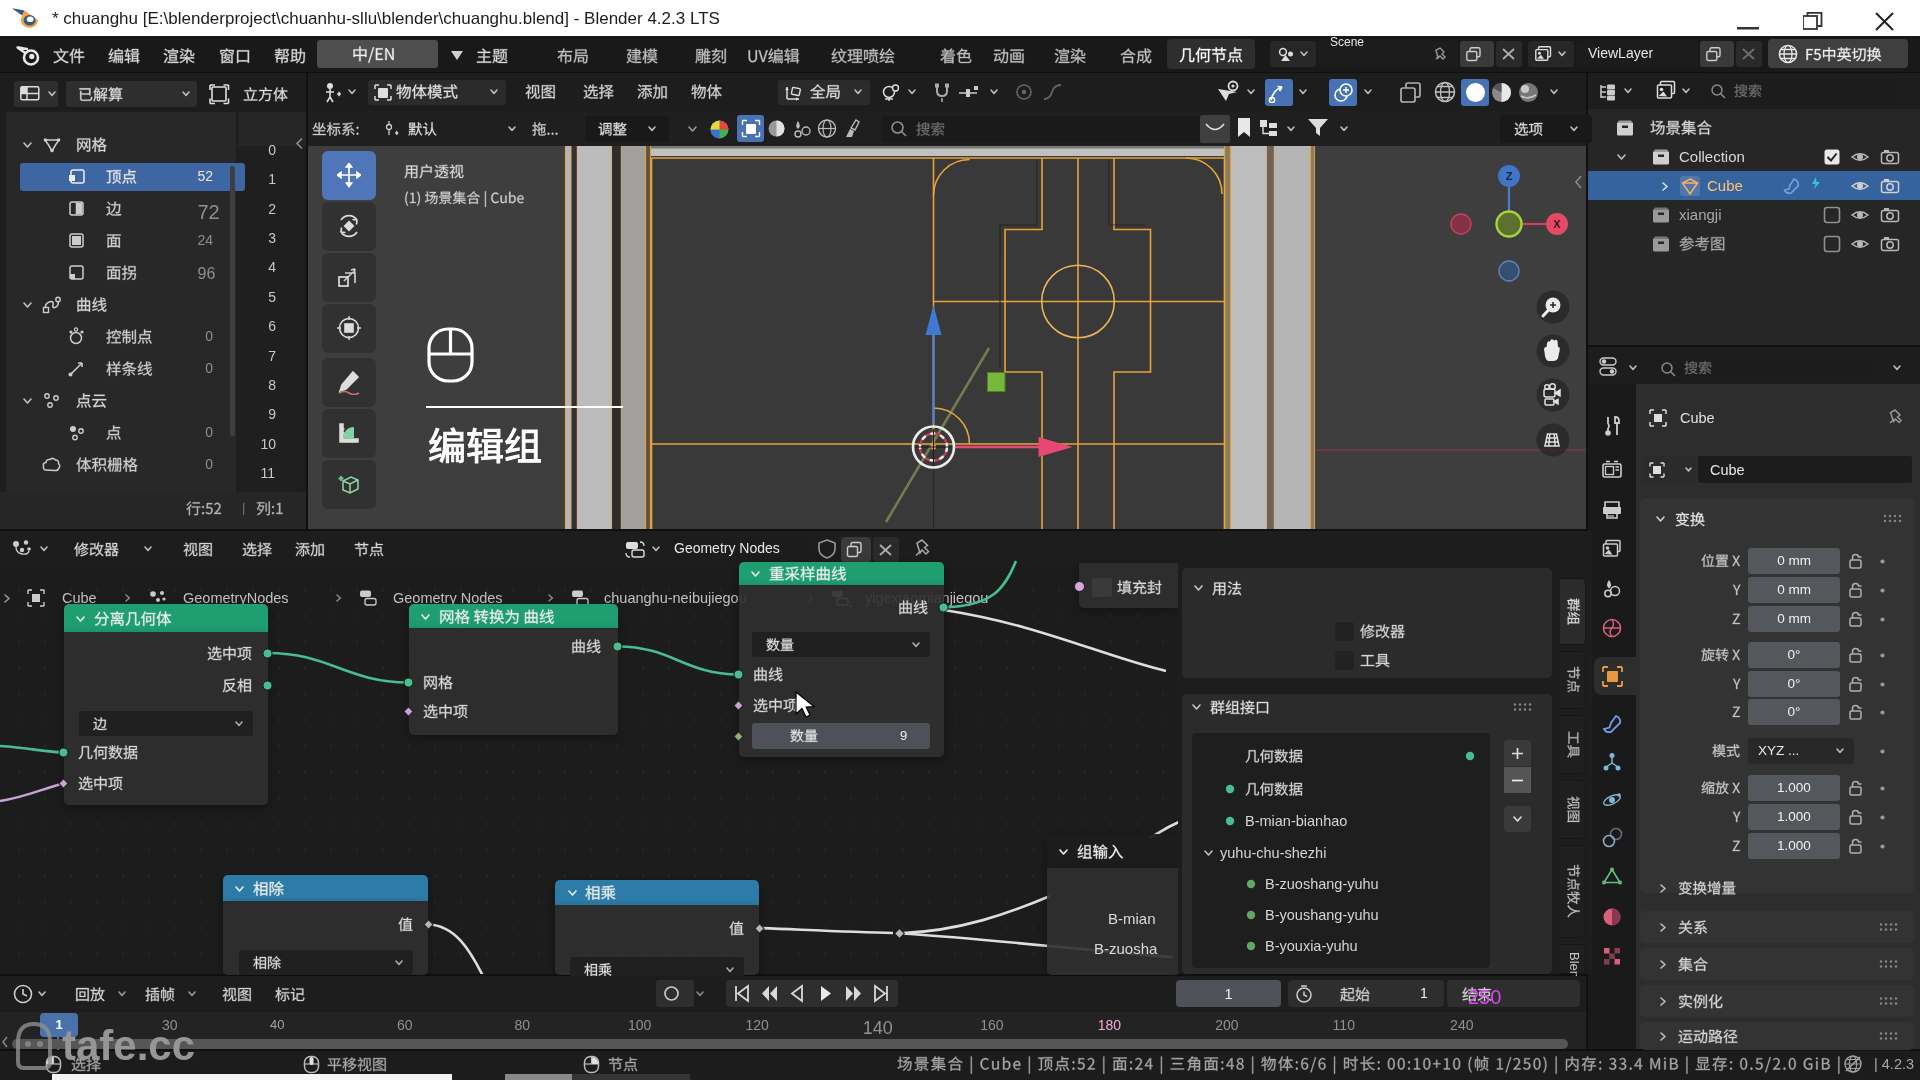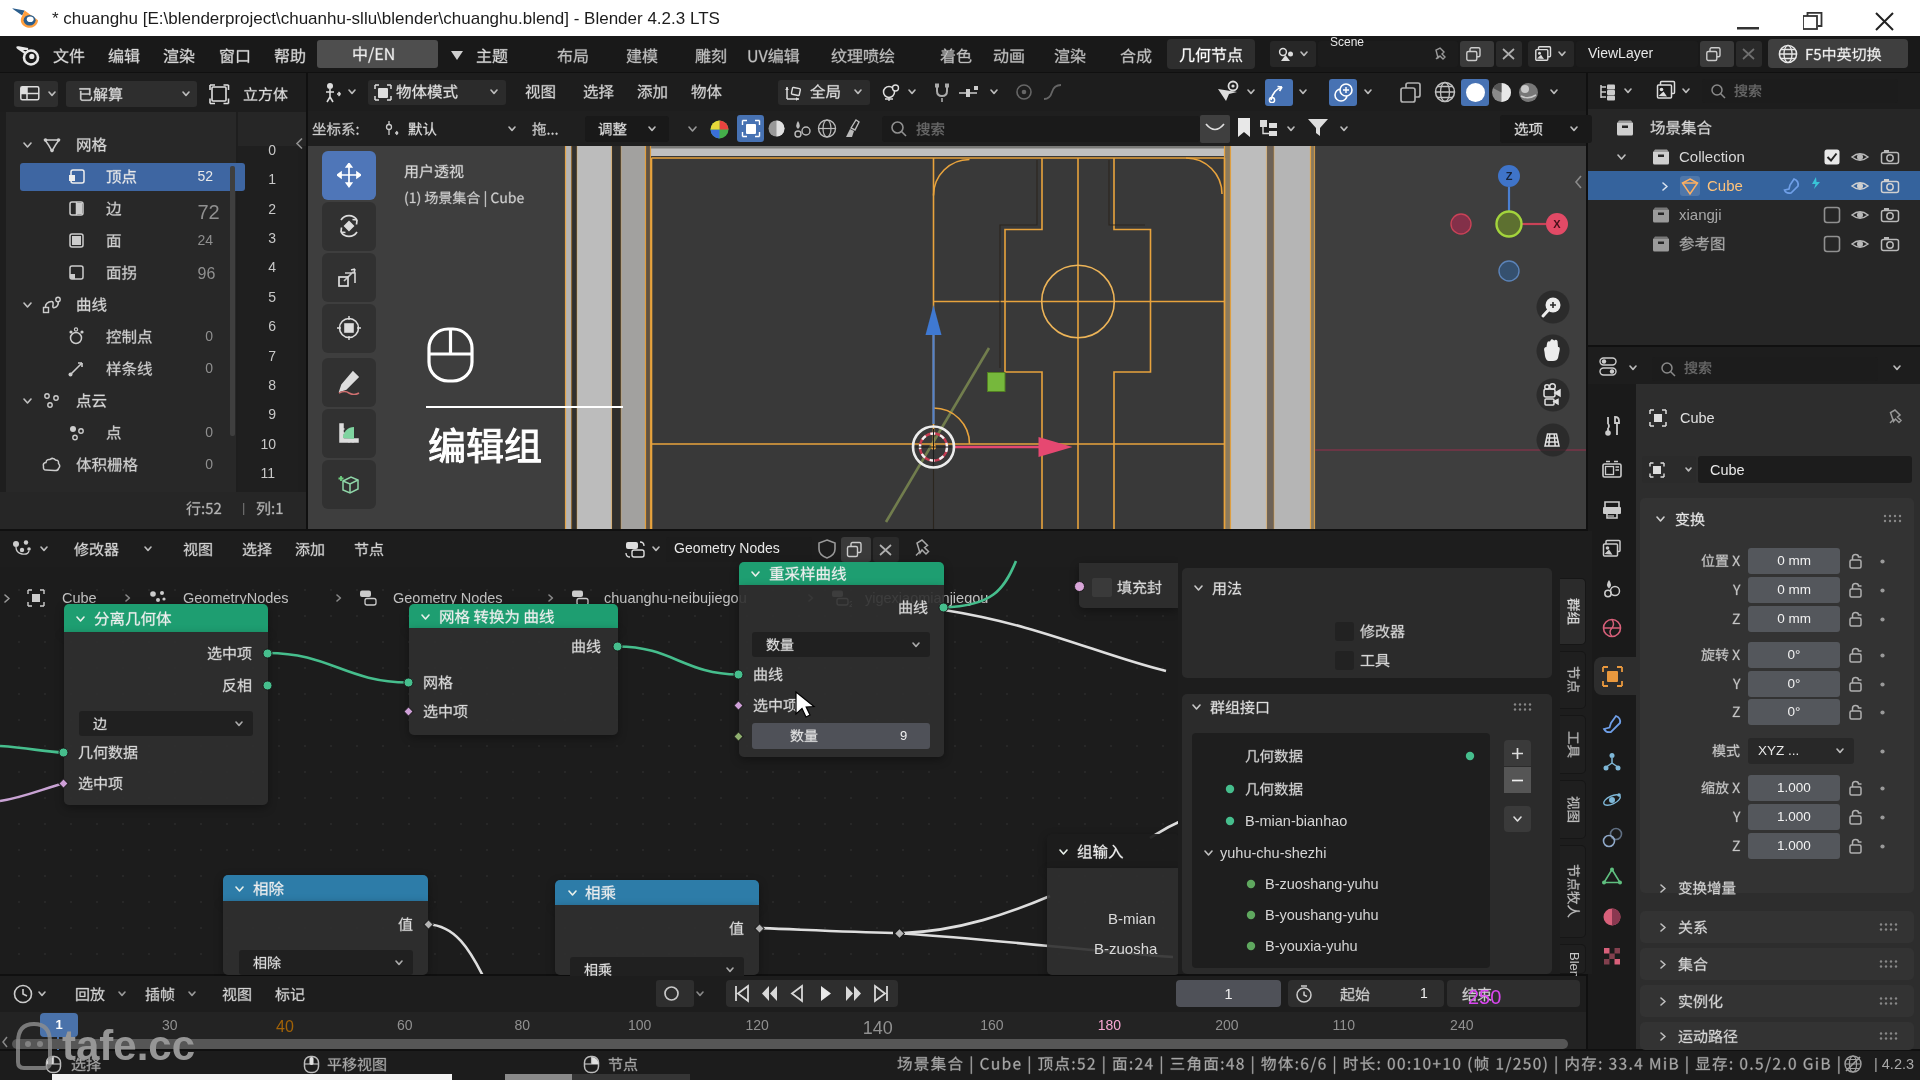--- a/index.html
+++ b/index.html
@@ -2223,21 +2223,21 @@
 <div class="L" style="left:1420.0px;top:985.3px;font-size:14.0px;color:#f0f0f0">1</div>
 <div class="A" style="left:1447.0px;top:980.0px;width:133.0px;height:27.0px;background:#2e2e2e;border-radius:4px"></div>
 <svg class="t " style="left:1462.0px;top:984.6px" width="30.0" height="19.5">
     <g fill="#d0d0d0" stroke="#d0d0d0" stroke-width="22" transform="translate(0,15.00) scale(0.015000,-0.015000)">
       <use href="#g7ED3" x="0"></use>
       <use href="#g675F" x="1000"></use>
     </g>
   </svg>
 <div class="L" style="left:1468px;top:985.3px;font-size:20px;color:#d946ef">250</div>
 <div class="L" style="left:162.0px;top:1017.3px;font-size:14.0px;color:#909090">30</div>
-<div class="L" style="left:276px;top:1017.3px;font-size:16px;color:#a16207">40</div>
+<div class="L" style="left:270px;top:1017.3px;font-size:13px;color:#a3a3a3">40</div>
 <div class="L" style="left:396.9px;top:1017.3px;font-size:14.0px;color:#909090">60</div>
 <div class="L" style="left:514.4px;top:1017.3px;font-size:14.0px;color:#909090">80</div>
 <div class="L" style="left:627.9px;top:1017.3px;font-size:14.0px;color:#909090">100</div>
 <div class="L" style="left:745.4px;top:1017.3px;font-size:14.0px;color:#909090">120</div>
 <div class="L" style="left:862.8px;top:1017.3px;font-size:18px;color:#909090">140</div>
 <div class="L" style="left:980.3px;top:1017.3px;font-size:14.0px;color:#909090">160</div>
 <div class="L" style="left:1097.7px;top:1017.3px;font-size:14.0px;color:#f9a8d4">180</div>
 <div class="L" style="left:1215.2px;top:1017.3px;font-size:14.0px;color:#909090">200</div>
 <div class="L" style="left:1332.6px;top:1017.3px;font-size:14.0px;color:#909090">110</div>
 <div class="L" style="left:1450.1px;top:1017.3px;font-size:14.0px;color:#909090">240</div>

